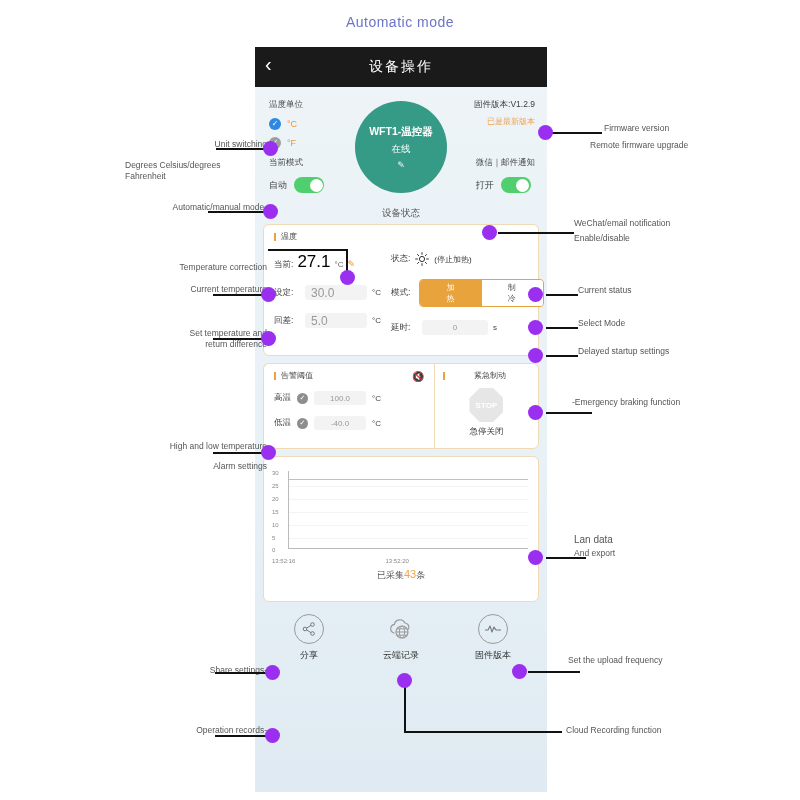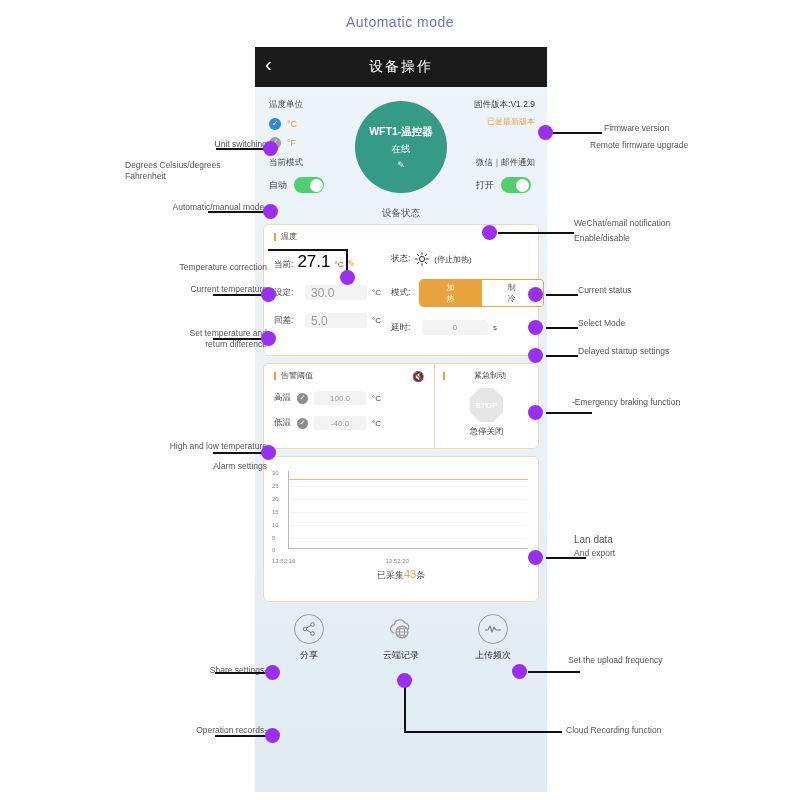--- a/index.html
+++ b/index.html
@@ -358,21 +358,21 @@
           </div>
           <div class="ilbl">云端记录</div>
         </div>
 
         <div class="icell">
           <div class="icircle">
             <svg width="18" height="12" viewBox="0 0 18 12">
               <polyline points="1,7 4,7 6,3 8,9 10,4 12,7 17,7" stroke="#777" stroke-width="1.1" fill="none" stroke-linejoin="round"></polyline>
             </svg>
           </div>
-          <div class="ilbl">上传频次</div>
+          <div class="ilbl">固件版本</div>
         </div>
       </div>
 
 
     </div>
   </div>
 
   <div class="anno" style="left:137px; top:139px; width:130px; text-align:right;">Unit switching</div>
   <div class="anno" style="left:125px; top:160px; width:142px; text-align:left;">Degrees Celsius/degrees
 Fahrenheit</div>

